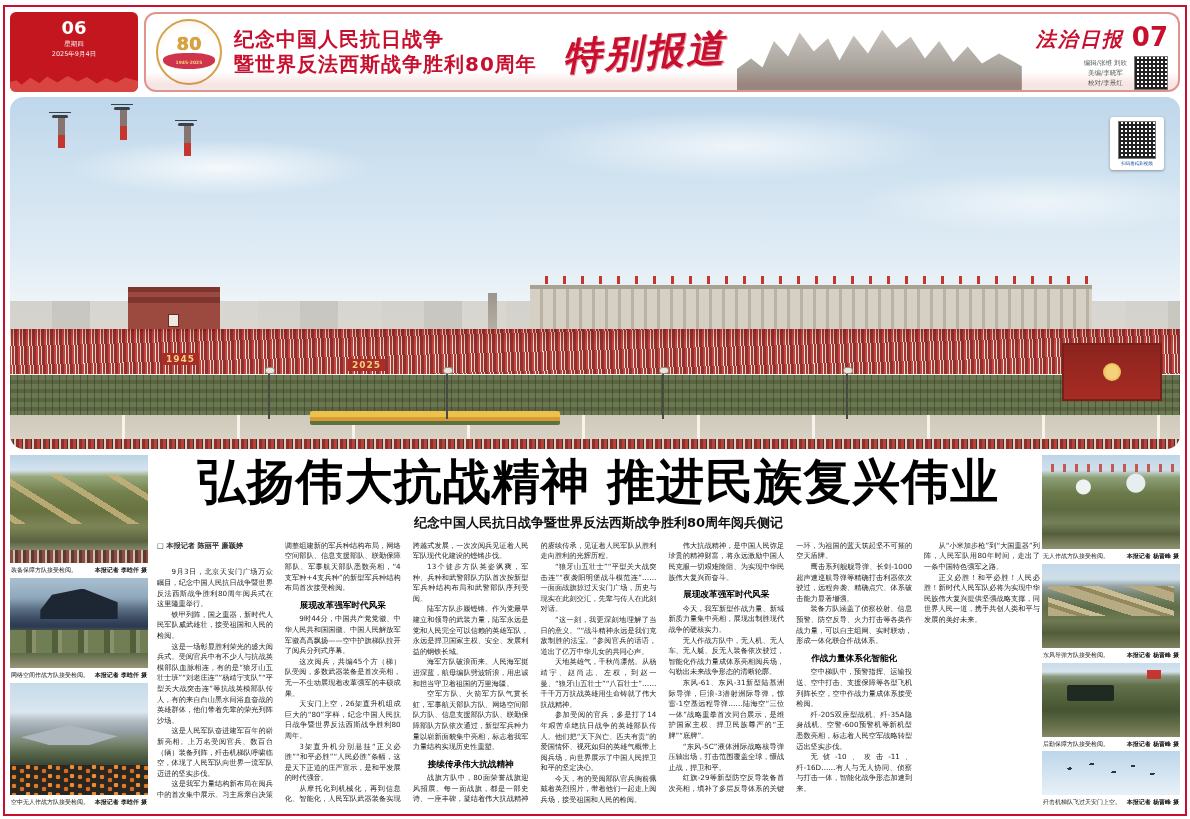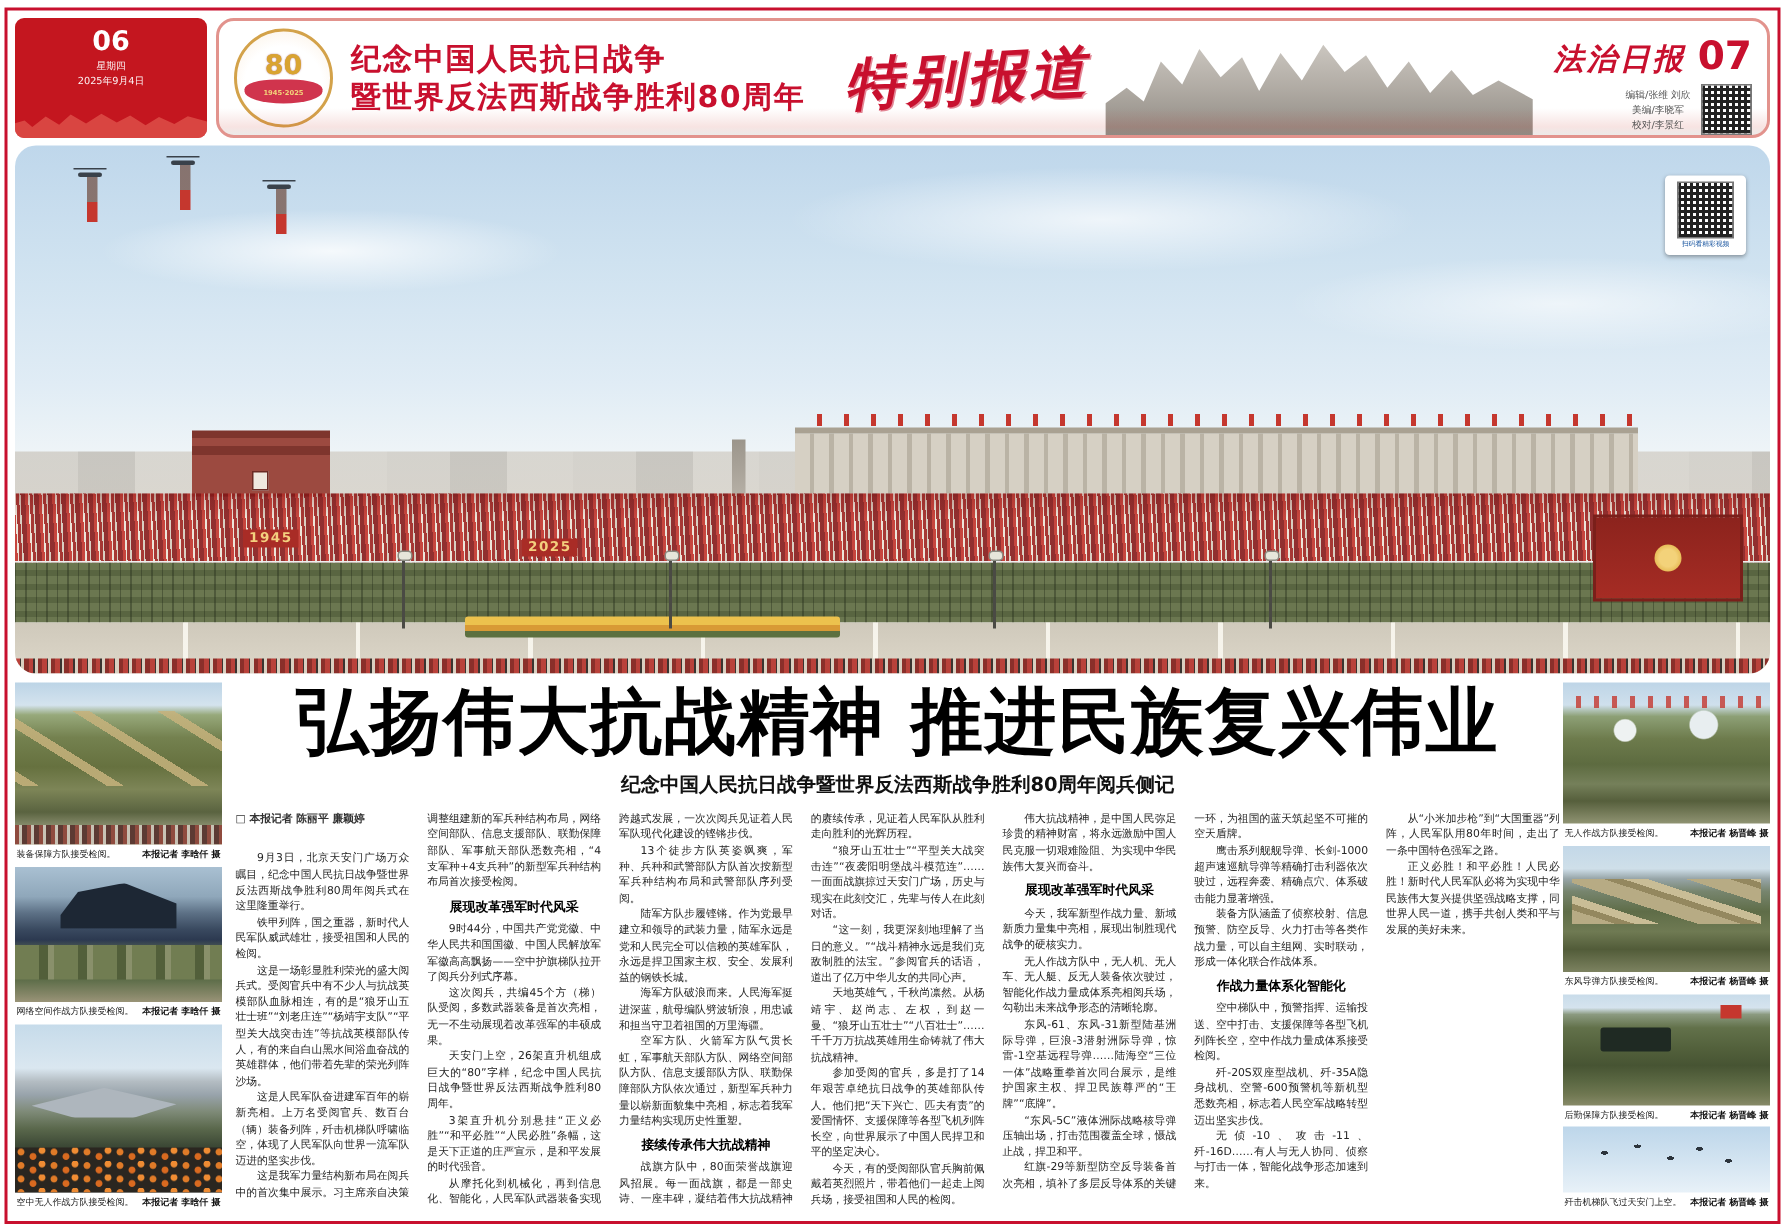--- a/index.html
+++ b/index.html
@@ -252,21 +252,21 @@
       <p>从摩托化到机械化，再到信息化、智能化，人民军队武器装备实现跨越式发展，一次次阅兵见证着人民军队现代化建设的铿锵步伐。</p>
       <p>13个徒步方队英姿飒爽，军种、兵种和武警部队方队首次按新型军兵种结构布局和武警部队序列受阅。</p>
       <p>陆军方队步履铿锵。作为党最早建立和领导的武装力量，陆军永远是党和人民完全可以信赖的英雄军队，永远是捍卫国家主权、安全、发展利益的钢铁长城。</p>
       <p>海军方队破浪而来。人民海军挺进深蓝，航母编队劈波斩浪，用忠诚和担当守卫着祖国的万里海疆。</p>
       <p>空军方队、火箭军方队气贯长虹，军事航天部队方队、网络空间部队方队、信息支援部队方队、联勤保障部队方队依次通过，新型军兵种力量以崭新面貌集中亮相，标志着我军力量结构实现历史性重塑。</p>
       <p class="sec-head">接续传承伟大抗战精神</p>
       <p>战旗方队中，80面荣誉战旗迎风招展。每一面战旗，都是一部史诗、一座丰碑，凝结着伟大抗战精神的赓续传承，见证着人民军队从胜利走向胜利的光辉历程。</p>
       <p>“狼牙山五壮士”“平型关大战突击连”“夜袭阳明堡战斗模范连”……一面面战旗掠过天安门广场，历史与现实在此刻交汇，先辈与传人在此刻对话。</p>
       <p>“这一刻，我更深刻地理解了当日的意义。”“战斗精神永远是我们克敌制胜的法宝。”参阅官兵的话语，道出了亿万中华儿女的共同心声。</p>
       <p>天地英雄气，千秋尚凛然。从杨靖宇、赵尚志、左权，到赵一曼、“狼牙山五壮士”“八百壮士”……千千万万抗战英雄用生命铸就了伟大抗战精神。</p>
-      <p>参加受阅的官兵，多是打了14年艰苦卓绝抗日战争的英雄部队传人。他们把“天下兴亡、匹夫有责”的爱国情怀、支援保障等各型飞机列阵长空，向世界展示了中国人民捍卫和平的坚定决心。</p>
+      <p>参加受阅的官兵，多是打了14年艰苦卓绝抗日战争的英雄部队传人。他们把“天下兴亡、匹夫有责”的爱国情怀、视死如归的英雄气概带上阅兵场，向世界展示了中国人民捍卫和平的坚定决心。</p>
       <p>今天，有的受阅部队官兵胸前佩戴着英烈照片，带着他们一起走上阅兵场，接受祖国和人民的检阅。</p>
       <p>伟大抗战精神，是中国人民弥足珍贵的精神财富，将永远激励中国人民克服一切艰难险阻、为实现中华民族伟大复兴而奋斗。</p>
       <p class="sec-head">展现改革强军时代风采</p>
       <p>今天，我军新型作战力量、新域新质力量集中亮相，展现出制胜现代战争的硬核实力。</p>
       <p>无人作战方队中，无人机、无人车、无人艇、反无人装备依次驶过，智能化作战力量成体系亮相阅兵场，勾勒出未来战争形态的清晰轮廓。</p>
       <p>东风-61、东风-31新型陆基洲际导弹，巨浪-3潜射洲际导弹，惊雷-1空基远程导弹……陆海空“三位一体”战略重拳首次同台展示，是维护国家主权、捍卫民族尊严的“王牌”“底牌”。</p>
       <p>“东风-5C”液体洲际战略核导弹压轴出场，打击范围覆盖全球，慑战止战，捍卫和平。</p>
       <p>红旗-29等新型防空反导装备首次亮相，填补了多层反导体系的关键一环，为祖国的蓝天筑起坚不可摧的空天盾牌。</p>
       <p>鹰击系列舰舰导弹、长剑-1000超声速巡航导弹等精确打击利器依次驶过，远程奔袭、精确点穴、体系破击能力显著增强。</p>
       <p>装备方队涵盖了侦察校射、信息预警、防空反导、火力打击等各类作战力量，可以自主组网、实时联动，形成一体化联合作战体系。</p>

